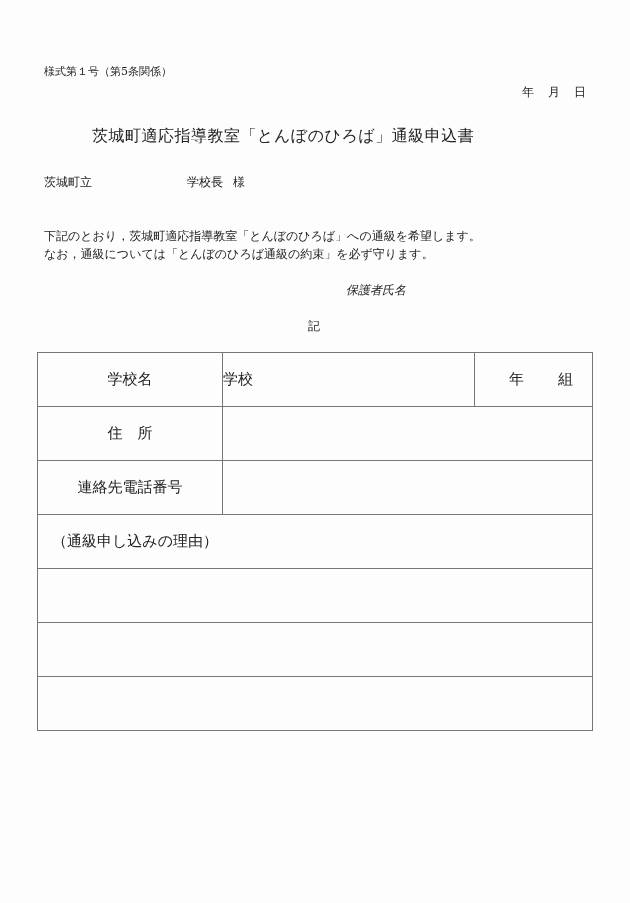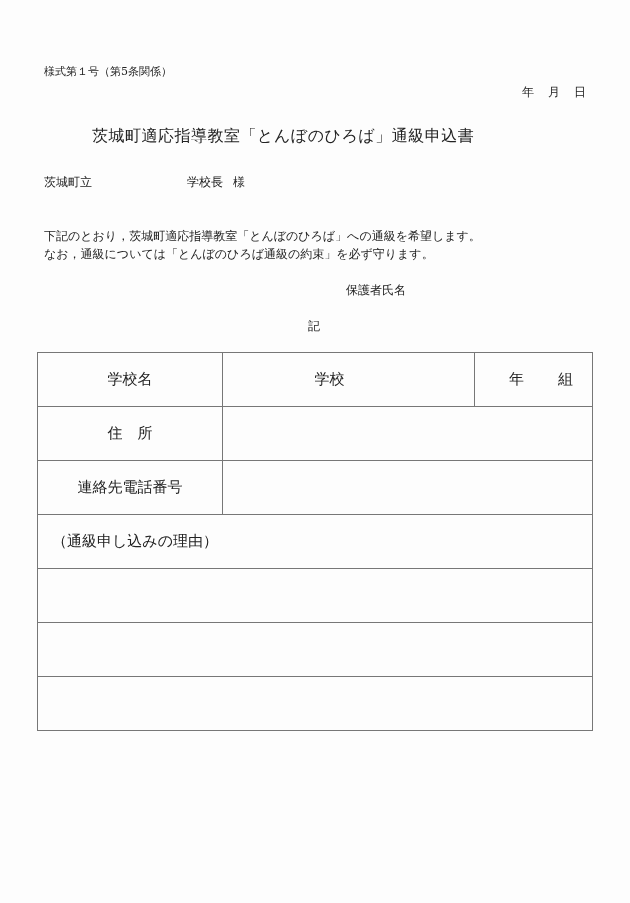--- a/index.html
+++ b/index.html
@@ -9,36 +9,36 @@
   }
   .abs { position:absolute; white-space:nowrap; }
   .form-no { left:44px; top:64px; font-size:11px; }
   .date { left:522px; top:84px; font-size:12px; word-spacing:0; }
   .date span { margin-right:14px; }
   .title { left:92px; top:126px; font-size:16px; letter-spacing:0.5px; }
   .addressee { left:44px; top:174px; font-size:12px; }
   .addressee .principal { position:absolute; left:143px; top:0;text-align:right; }
   .addressee .sama { position:absolute; left:189px; top:0; }
   .body-text { left:44px; top:228px; font-size:12px; line-height:18px;font-family:Liberation Mono, monospace; }
-  .guardian { left:346px; top:282px; font-size:12px; }
+  .guardian { left:346px; top:282px; font-size:12px;font-style:italic; }
   .ki { left:308px; top:318px; font-size:12px; }
 
   table.form {
     position:absolute; left:37px; top:352px; width:555px;
     border-collapse:collapse; table-layout:fixed;
   }
   table.form td {
     border:1.5px solid #777; padding:0; font-size:15px; vertical-align:middle;
   }
   table.form td.label { text-align:center; }
   .furi-small { font-size:9px; letter-spacing:8px; display:block; margin-bottom:10px; margin-left:8px; }
   .paren-cell { position:relative; vertical-align:top !important; }
   .paren-l { position:absolute; left:46px; top:10px; font-size:10px; }
   .paren-r { position:absolute; right:44px; top:10px; font-size:10px; }
-  .school-cell { text-align:center; padding-right:38px !important;margin-left:48px; }
+  .school-cell { text-align:left; padding-right:38px !important;margin-left:48px; }
   .grade-cell { text-align:left; padding-left:34px !important; }
   .grade-cell .kumi { margin-left:34px; }
   .reason-cell { padding-left:14px !important; }
 </style>
 </head>
 <body>
 
 <div class="abs form-no">様式第１号（第5条関係）</div>
 
 <div class="abs date">

